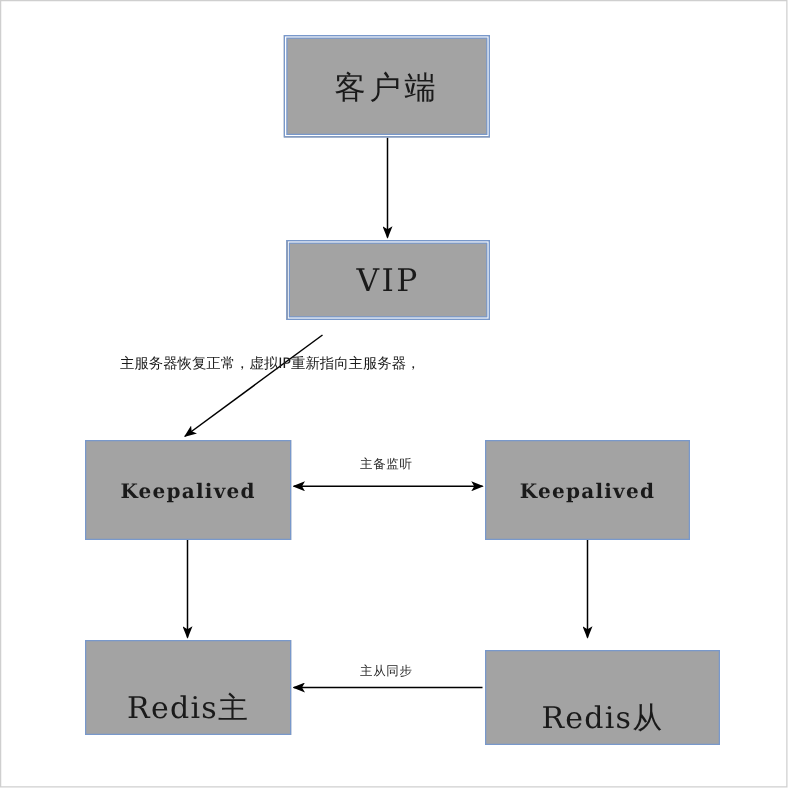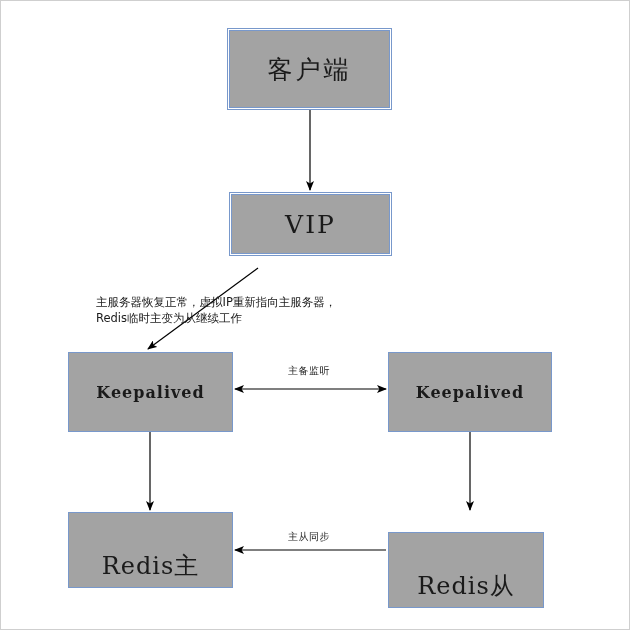--- a/index.html
+++ b/index.html
@@ -125,24 +125,23 @@
 </div>
 
 <div class="node node-keepalived" style="left:388px; top:352px; width:164px; height:80px;">
   <span class="label">Keepalived</span>
 </div>
 
 <div class="node node-redis" style="left:68px; top:512px; width:165px; height:76px;">
   <span class="label">Redis主</span>
 </div>
 
-<div class="node node-redis" style="left:388px; top:532px; width:156px; height:76px;">
+<div class="node node-redis" style="left:388px; top:520px; width:188px; height:76px;">
   <span class="label">Redis从</span>
 </div>
 
 <div class="edge-label" style="left:288px; top:364px;">主备监听</div>
 
 <div class="edge-label" style="left:288px; top:530px;">主从同步</div>
 
-<div class="annotation" style="left:96px; top:294px;">
+<div class="annotation" style="left:96px; top:282px;">
   <div>主服务器恢复正常，虚拟IP重新指向主服务器，</div>
-  <div>Redis临时主变为从继续工作</div>
 </div>
 
 </body></html>

